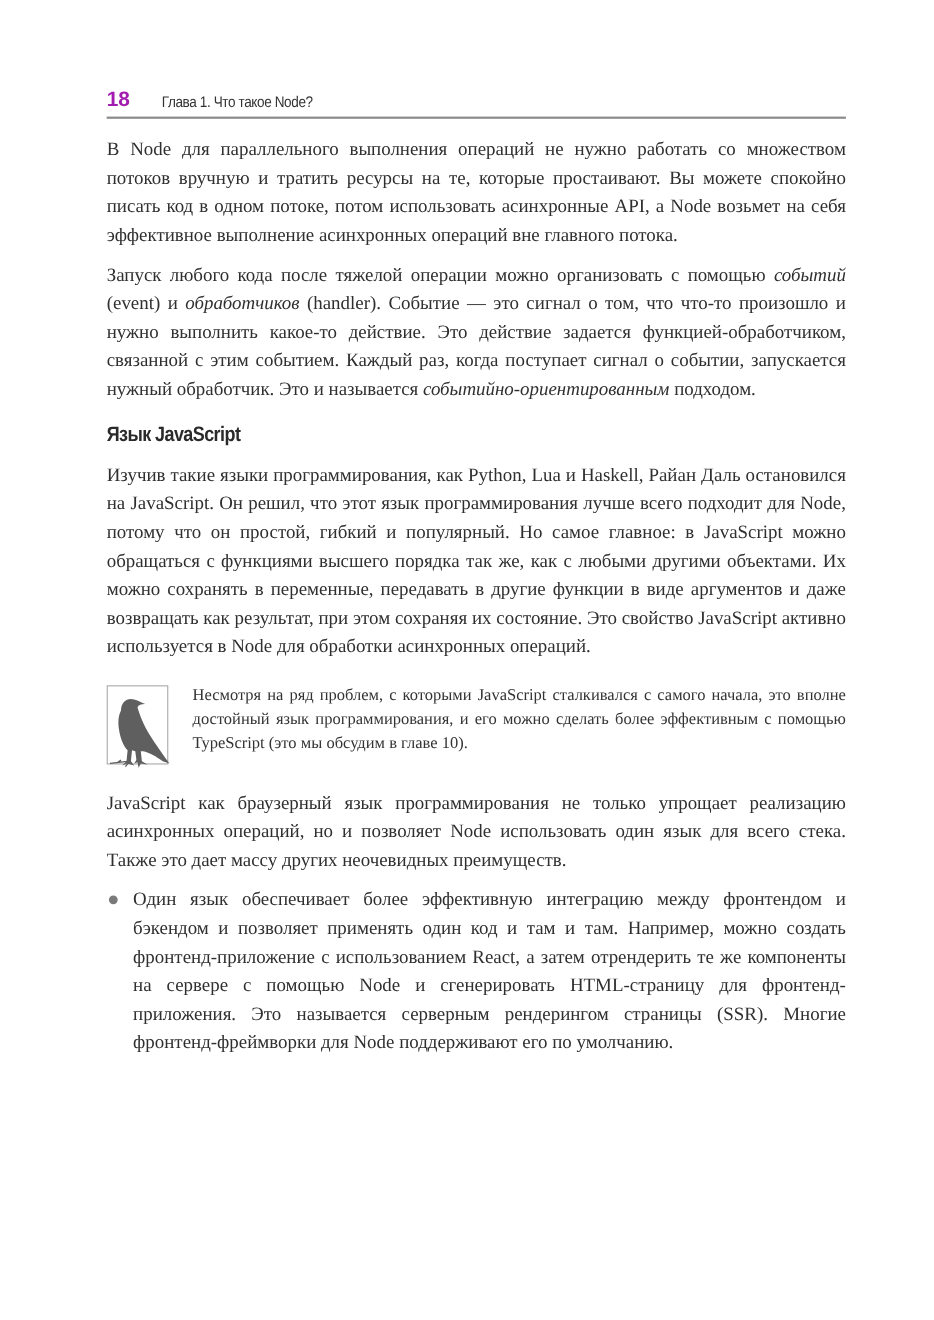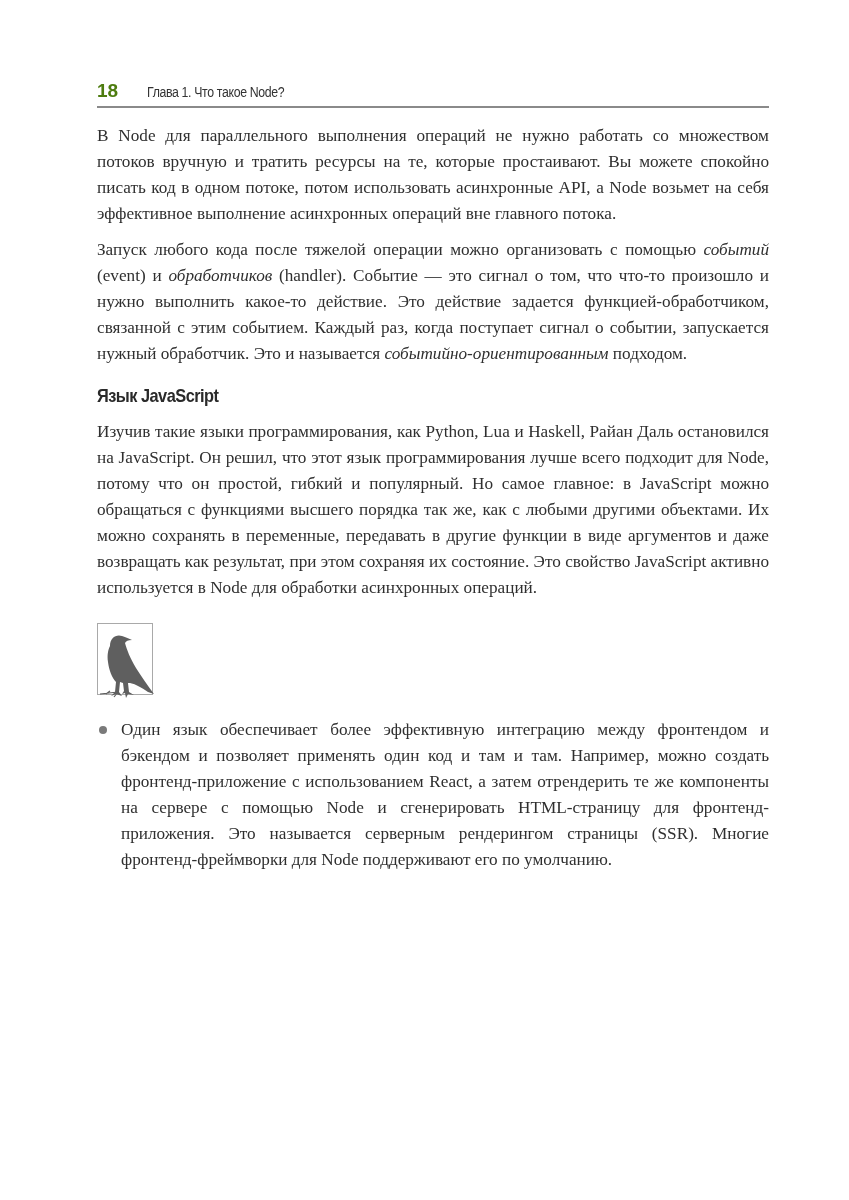--- a/index.html
+++ b/index.html
@@ -22,21 +22,21 @@
       height: 28px;
       display: flex;
       align-items: flex-end;
       border-bottom: 2px solid #8a8a8a;
       padding-bottom: 4px;
     }
     .page-number {
       font-family: "Liberation Sans", sans-serif;
       font-weight: bold;
       font-size: 19px;
-      color: #4d7c0f;
+      color: #a21caf;
       width: 50px;
       line-height: 22px;
     }
     .running-title {
       font-family: "Liberation Sans", sans-serif;
       font-size: 14px;
       color: #333;
       letter-spacing: -0.4px;
       transform: scaleX(0.88);
       transform-origin: left bottom;
@@ -132,22 +132,24 @@
 
   <p class="para">Изучив такие языки программирования, как Python, Lua и Haskell, Райан Даль остановился на JavaScript. Он решил, что этот язык программирования лучше всего подходит для Node, потому что он простой, гибкий и популярный. Но самое главное: в JavaScript можно обращаться с функциями высшего порядка так же, как с любыми другими объектами. Их можно сохранять в переменные, передавать в другие функции в виде аргументов и даже возвращать как результат, при этом сохраняя их состояние. Это свойство JavaScript активно используется в Node для обработки асинхронных операций.</p>
 
   <div class="note">
     <div class="note-icon">
       <svg width="60" height="72" viewBox="0 0 60 72">
         <path d="M14 18 C14 10 20 6 26 8 C30 9 33 11 36 12 C32 12 30 13 29 15 C31 22 34 30 40 40 C45 48 52 58 58 66 L52 64 C46 60 40 56 34 55 L32 55 L33 64 L38 67 L32 66 L30 70 L29 65 L26 66 L28 63 L27 55 L24 54 L23 64 L26 68 L20 66 L15 68 L19 64 L20 54 C16 50 13 42 12 34 C11 27 12 22 14 18 Z" fill="#5f5f5f"></path>
         <path d="M4 66 L22 64 M22 64 L18 69 M10 66 L14 63" stroke="#5f5f5f" stroke-width="1.2" fill="none"></path>
       </svg>
     </div>
+    <div class="note-text">Несмотря на ряд проблем, с которыми JavaScript сталкивался с самого начала, это вполне достойный язык программирования, и его можно сделать более эффективным с помощью TypeScript (это мы обсудим в главе 10).</div>
   </div>
 
+  <p class="para">JavaScript как браузерный язык программирования не только упрощает реализацию асинхронных операций, но и позволяет Node использовать один язык для всего стека. Также это дает массу других неочевидных преимуществ.</p>
 
   <ul class="bullets">
     <li>
       <span class="bullet"></span>
       <span>Один язык обеспечивает более эффективную интеграцию между фронтендом и бэкендом и позволяет применять один код и там и там. Например, можно создать фронтенд-приложение с использованием React, а затем отрендерить те же компоненты на сервере с помощью Node и сгенерировать HTML-страницу для фронтенд-приложения. Это называется серверным рендерингом страницы (SSR). Многие фронтенд-фреймворки для Node поддерживают его по умолчанию.</span>
     </li>
   </ul>
 </div>
 
 </body></html>

